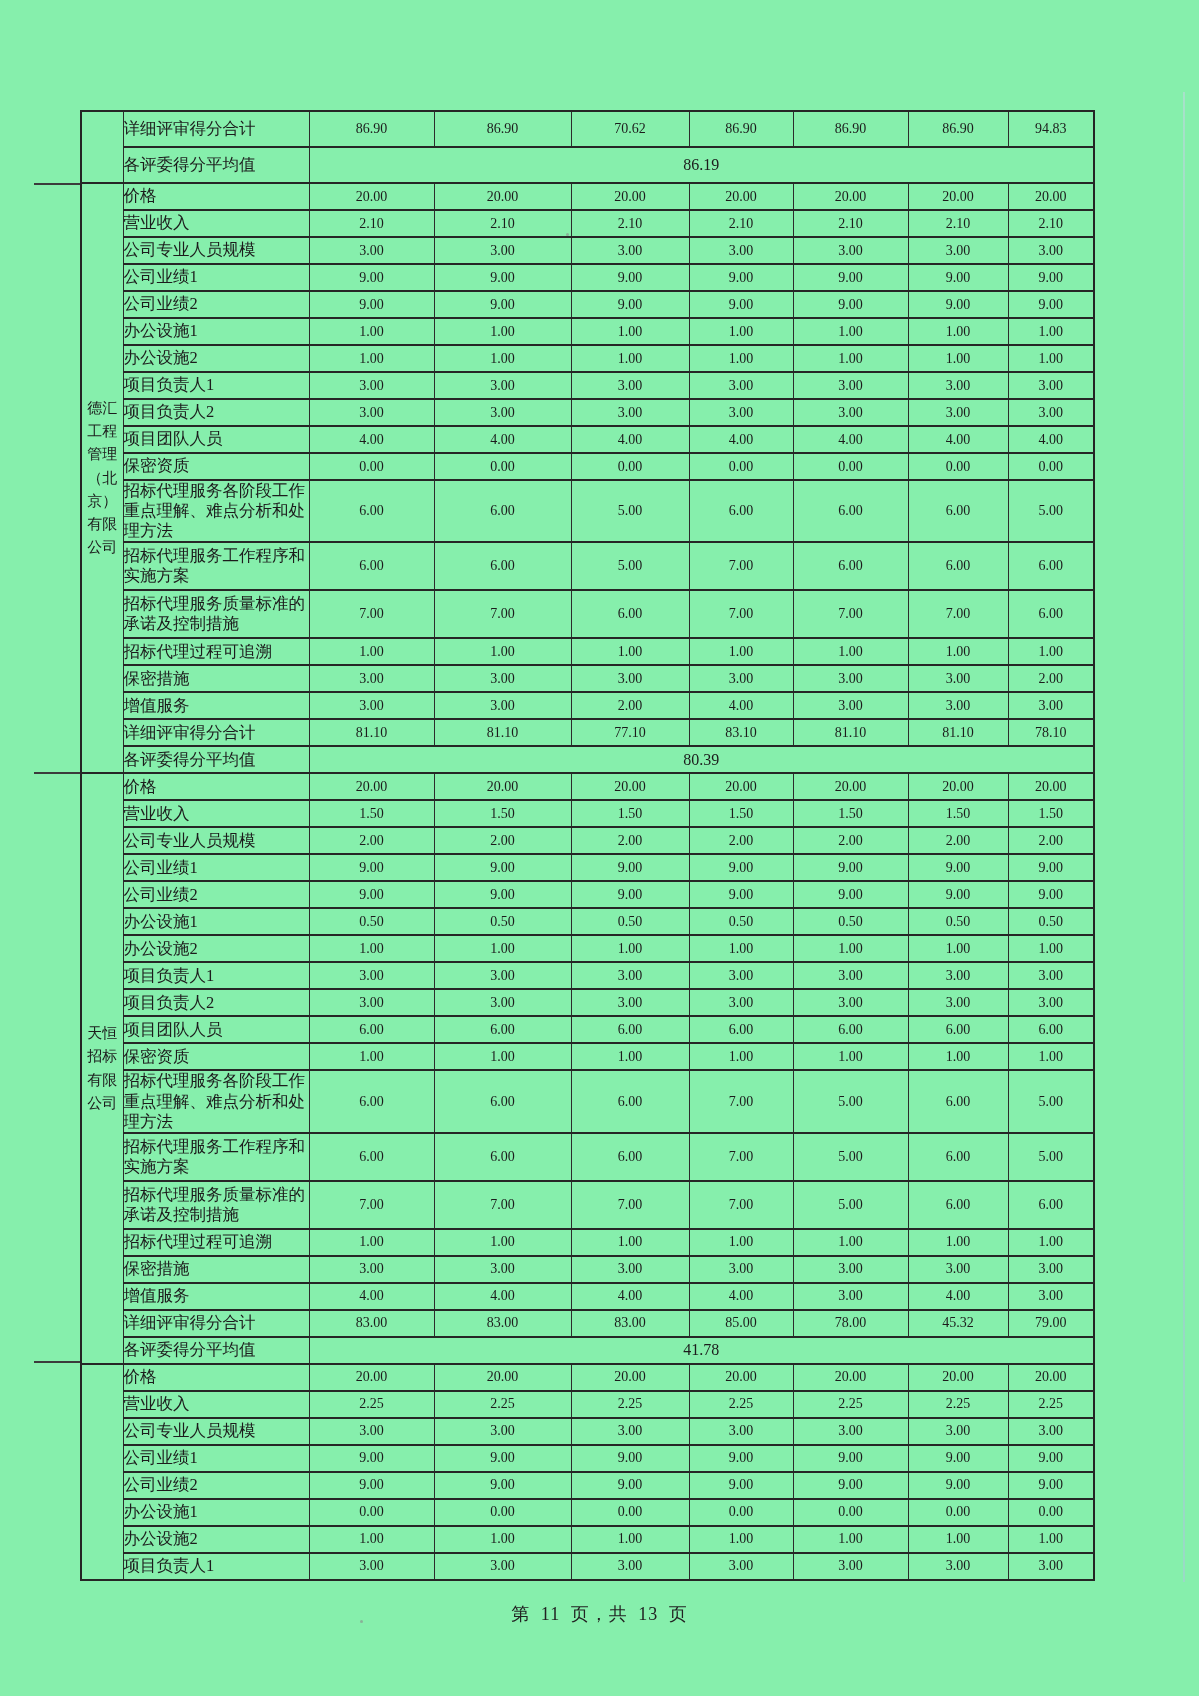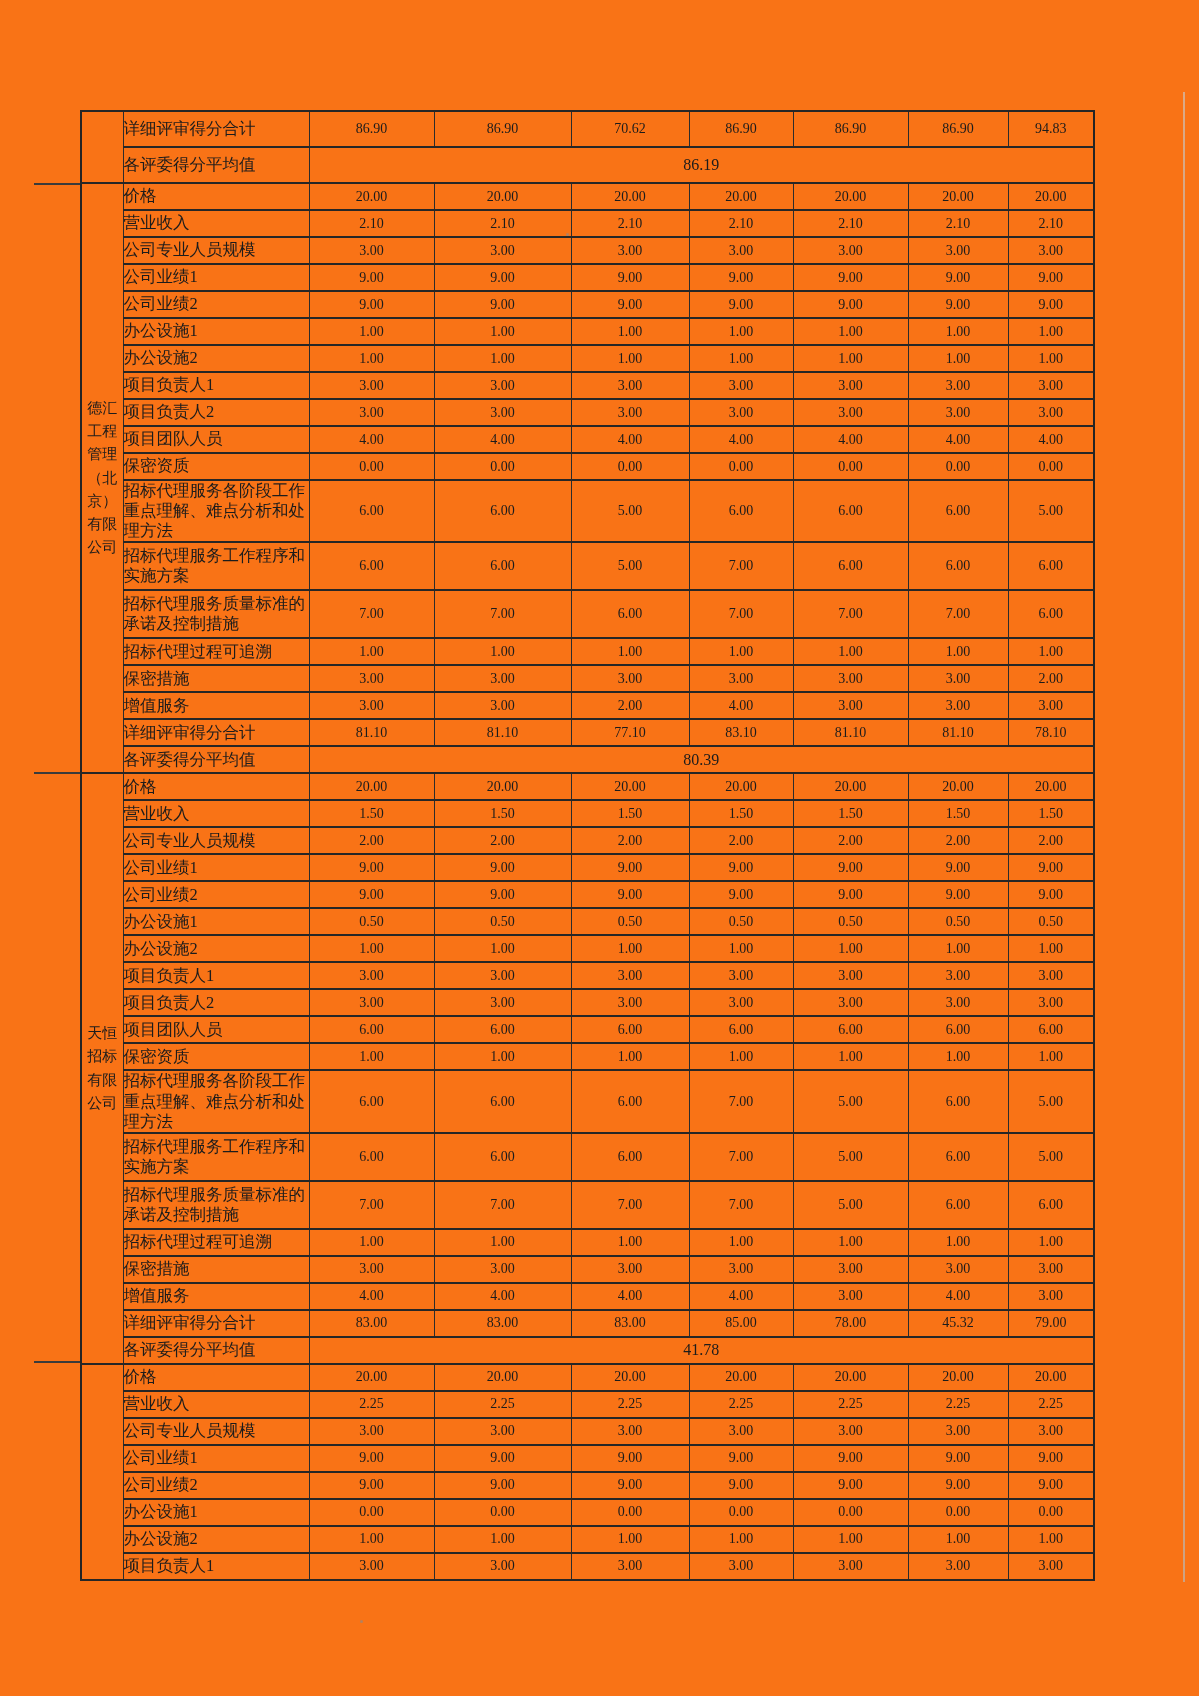--- a/index.html
+++ b/index.html
@@ -6,21 +6,21 @@
   body{
     width:1199px;height:1696px;
     background:#ffffff;
     font-family:"Liberation Serif","DejaVu Serif",serif;
     color:#1c1c1c;
     position:relative;
     overflow:hidden;
   }
   .page{
     position:absolute;inset:0;
-    background:#f97316;
+    background:#86efac;
   }
   table.eval{
     position:absolute;left:80px;top:110px;
     width:1013px;
     border-collapse:collapse;
     table-layout:fixed;
     border:2px solid #242424;
   }
   table.eval td{
     border-left:1px solid #2c2c2c;
@@ -574,14 +574,15 @@
   </table>
 
   <div class="tick" style="top:183px"></div>
   <div class="tick" style="top:772px"></div>
   <div class="tick" style="top:1361px"></div>
 
   <div class="scan-line-blue"></div>
   <div class="speck" style="left:566px;top:233px"></div>
   <div class="speck" style="left:360px;top:1620px"></div>
 
+  <div class="footer">第 11 页，共 13 页</div>
 
 </div>
 
 </body></html>

